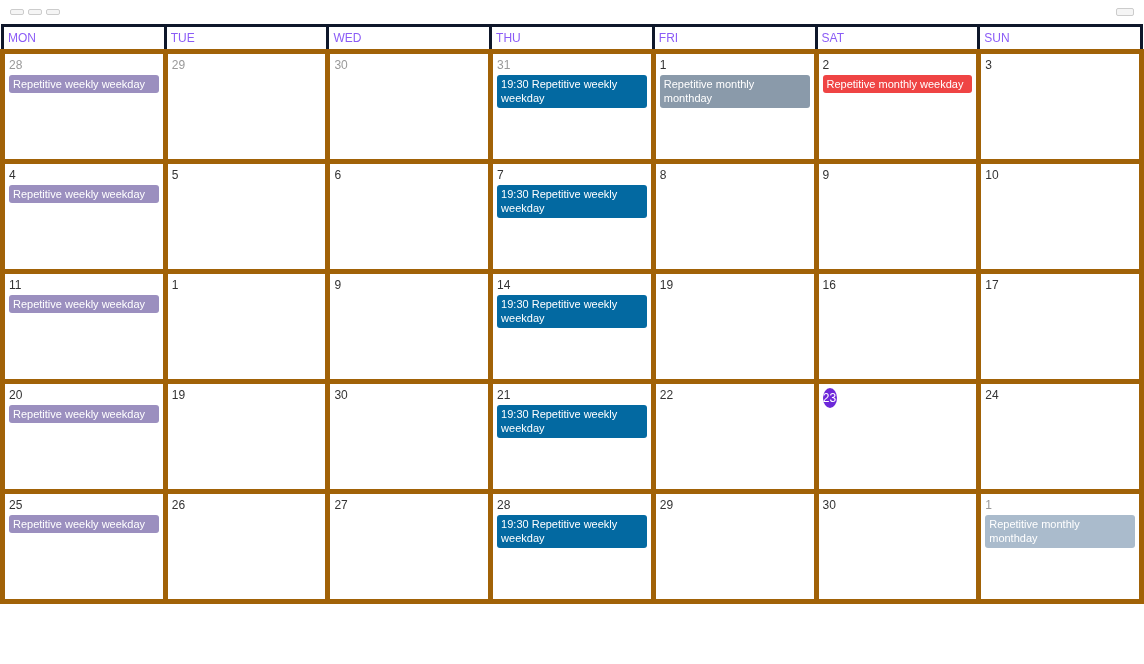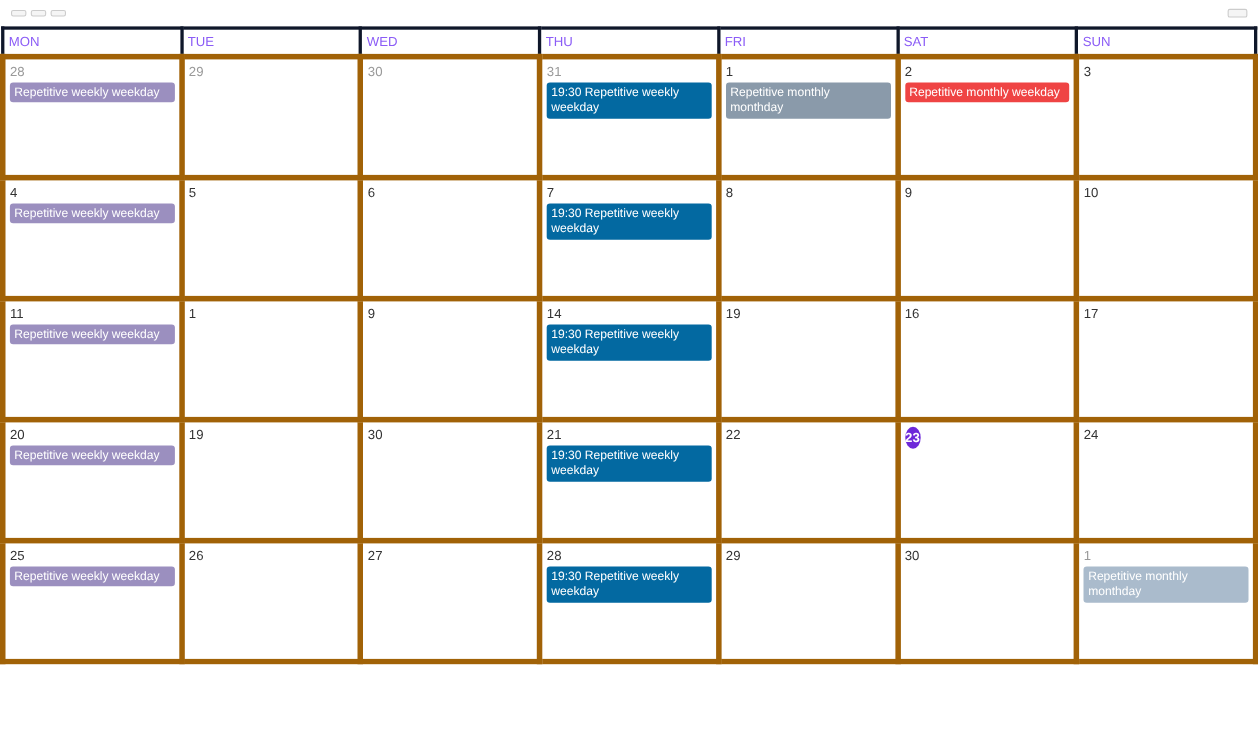--- a/index.html
+++ b/index.html
@@ -66,21 +66,21 @@
     }
     .day-number.today {
       background: #6d28d9;
       color: #fff;
       border-radius: 50%;
       width: 14px;
       height: 20px;
       display: flex;
       align-items: center;
       justify-content: center;
-      font-weight: bold;
+      font-weight: normal;
     }
     .day-number.other-month {
       color: #999;
     }
     .event {
       border-radius: 3px;
       padding: 2px 4px;
       margin-bottom: 2px;
       font-size: 11px;
       color: #fff;

